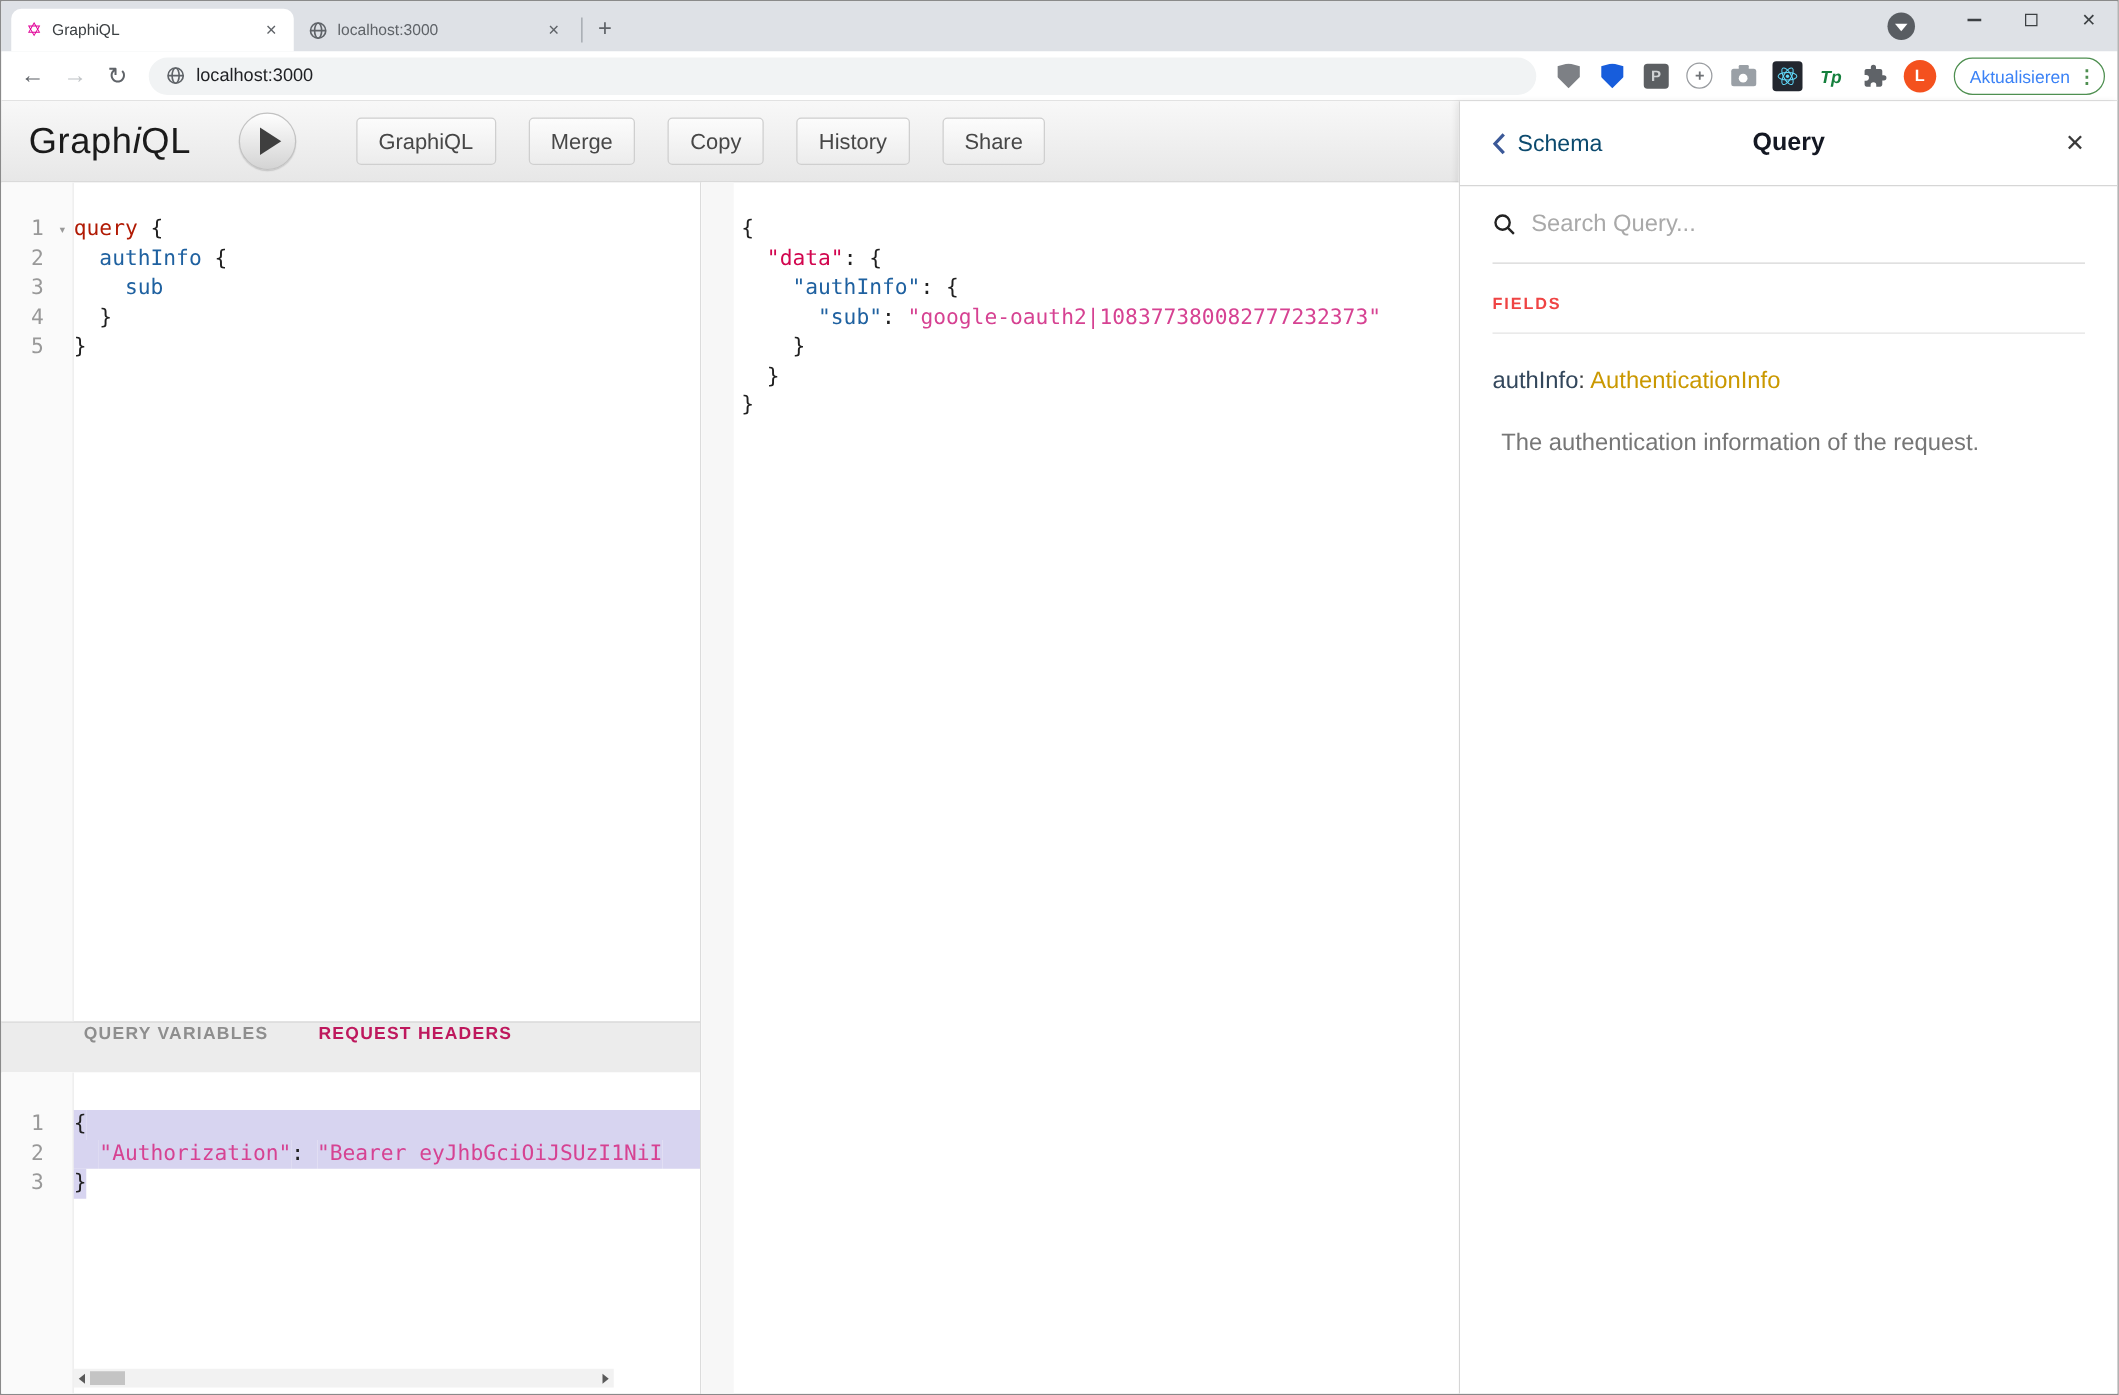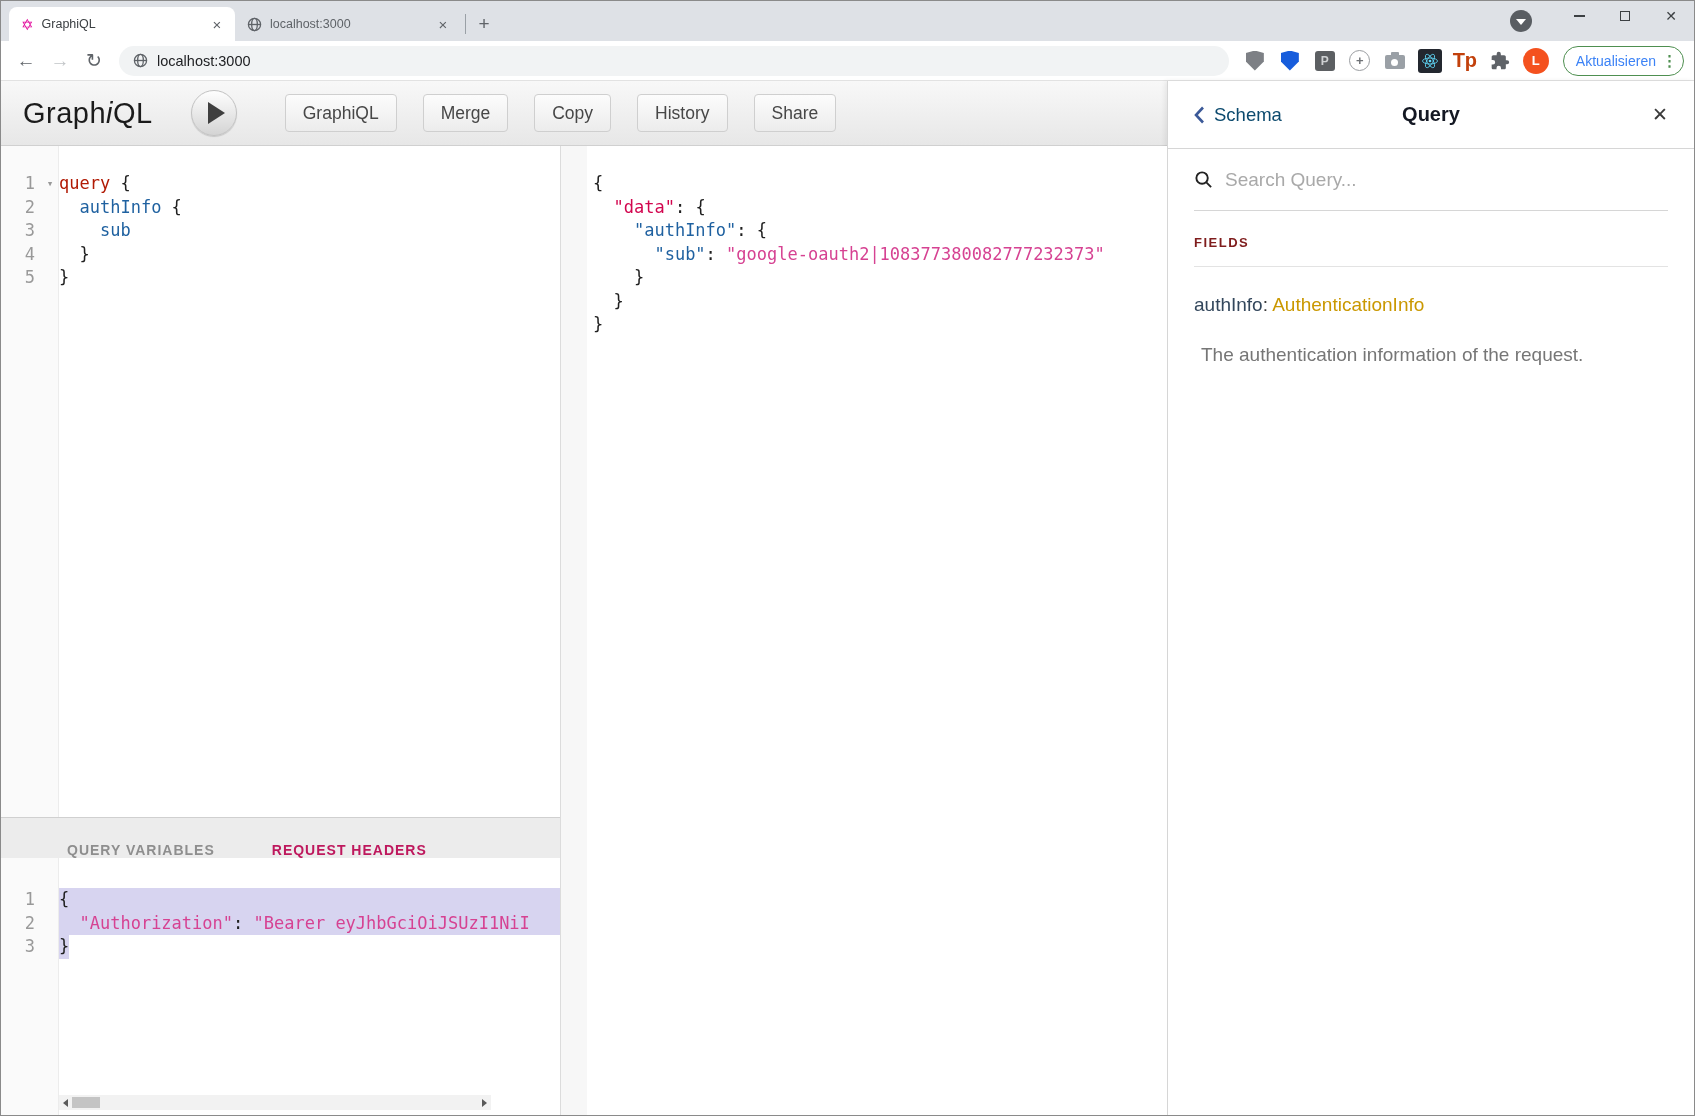--- a/index.html
+++ b/index.html
@@ -36,21 +36,21 @@
   .ext { width:24px; height:24px; display:flex; align-items:center; justify-content:center; }
   .shield { width:18px; height:20px; clip-path:polygon(50% 0,100% 12%,100% 55%,50% 100%,0 55%,0 12%); }
   .shield.gray { background:#7d8085; }
   .shield.blue { background:#175DDC; }
   .pbox { width:20px; height:20px; border-radius:3px; background:#5c5f62; color:#cfd1d3; font-size:12px; font-weight:bold; display:flex; align-items:center; justify-content:center; }
   .movebtn { width:21px; height:21px; border-radius:50%; border:1.5px solid #9a9da1; background:#fff; color:#6f7276; font-size:13px; font-weight:bold; display:flex; align-items:center; justify-content:center; }
   .camera { width:20px; height:14px; background:#9aa0a6; border-radius:2px; position:relative; margin-top:3px; }
   .camera:before { content:""; position:absolute; top:-3px; left:6px; width:8px; height:4px; background:#9aa0a6; border-radius:1px; }
   .camera:after { content:""; position:absolute; top:3.5px; left:6.5px; width:7px; height:7px; background:#fff; border-radius:50%; }
   .reactbox { width:24px; height:24px; background:#23272f; border-radius:3px; display:flex; align-items:center; justify-content:center; }
-  .tp { color:#c2410c; font-weight:bold; font-size:20px; }
+  .tp { color:#15803d; font-weight:bold; font-size:14px;font-style:italic; }
   .avatar { width:26px; height:26px; border-radius:50%; background:#F4511E; color:#fff; font-size:13px; font-weight:bold; display:flex; align-items:center; justify-content:center; }
   .updatepill { height:30px; border:1.5px solid #4E8F50; border-radius:16px; display:flex; align-items:center; gap:6px; padding:0 6px 0 12px; margin-left:4px; }
   .updatepill .lbl { font-size:14px; color:#3b82f6; }
   .updatepill .dots { color:#4E8F50; font-size:15px; font-weight:bold; }
 
   
   .app { display:flex; height:1034px; }
   .main { width:1166px; display:flex; flex-direction:column; }
 
   .topbar { height:65px; background:linear-gradient(#f8f8f8,#e7e7e7); border-bottom:1px solid #d0d0d0; display:flex; align-items:center; }
@@ -72,21 +72,21 @@
   .t-kw { color:#B11A04; }
   .t-prop { color:#1F61A0; }
   .t-def { color:#D2054E; }
   .t-str { color:#D64292; }
   .t-p { color:#202020; }
 
   .query-editor { height:671px; position:relative; background:#fff; padding-top:26px; }
   .gutterbg { position:absolute; left:0; top:0; bottom:0; width:58px; background:#fafafa; border-right:1px solid #ececec; }
   .query-editor .cm-line, .headers-editor .cm-line { position:relative; }
 
-  .varbar { height:41px; background:#ececec; border-top:1px solid #d0d0d0; display:flex; align-items:flex-end; padding-left:66px; gap:57px; }
+  .varbar { height:41px; background:#ececec; border-top:1px solid #d0d0d0; display:flex; align-items:flex-start; padding-left:66px; gap:40px; }
   .vartab { font-size:14px; font-weight:bold; letter-spacing:1px; color:#8e8e8e; }
   .vartab.active { color:#be185d; }
 
   .headers-editor { flex:1; position:relative; background:#fff; padding-top:30px; }
   .sel { background:#D7D4F0; }
   .selfill { flex:1; background:#D7D4F0; }
 
   .hscroll { position:absolute; left:58px; bottom:5px; width:432px; height:15px; background:#f2f2f2; display:flex; align-items:center; }
   .harrow { width:13px; height:15px; display:flex; align-items:center; justify-content:center; }
   .harrow .al { width:0; height:0; border-top:4px solid transparent; border-bottom:4px solid transparent; border-right:5px solid #5a5a5a; }
@@ -103,21 +103,21 @@
   .docs { width:527px; background:#fff; border-left:1px solid #d6d6d6; box-shadow:-2px 0 5px rgba(0,0,0,.07); display:flex; flex-direction:column; }
   .doc-header { height:68px; border-bottom:1px solid #d6d6d6; display:flex; align-items:center; padding:0 26px; position:relative; flex:none; }
   .doc-back { display:flex; align-items:center; gap:9px; color:#0c4a6e; font-size:18.5px; }
   .doc-title { position:absolute; left:0; right:0; text-align:center; font-size:20px; font-weight:bold; color:#141823; pointer-events:none; }
   .doc-close { margin-left:auto; font-size:19px; color:#3a3a3a; z-index:1; }
   .doc-search { margin:0 26px; height:62px; display:flex; align-items:center; gap:12px; border-bottom:1px solid #d6d6d6; flex:none; }
   .doc-search input { border:0; outline:0; flex:1; font-size:19px; color:#333; font-family:"Liberation Sans", sans-serif; background:transparent; }
   .doc-search input::placeholder { color:#a9a9a9; }
   .doc-body { padding:24px 26px; }
   .no-desc { font-size:19px; color:#141823; margin-bottom:56px; }
-  .fields-h { font-size:13px; font-weight:bold; letter-spacing:1.5px; color:#7f1d1d; }
+  .fields-h { font-size:13px; font-weight:bold; letter-spacing:1.5px; color:#ef4444; }
   .fields-hr { border:0; border-top:1px solid #e3e3e3; margin:16px 0 27px 0; }
   .field-line { font-size:19px; }
   .fname { color:#33475C; }
   .fsep { color:#3a3a3a; }
   .ftype { color:#CA9800; }
   .fdesc { font-size:19px; color:#767676; margin-top:28px; padding-left:7px; }
 
   svg { display:block; }
 </style>
 </head>

